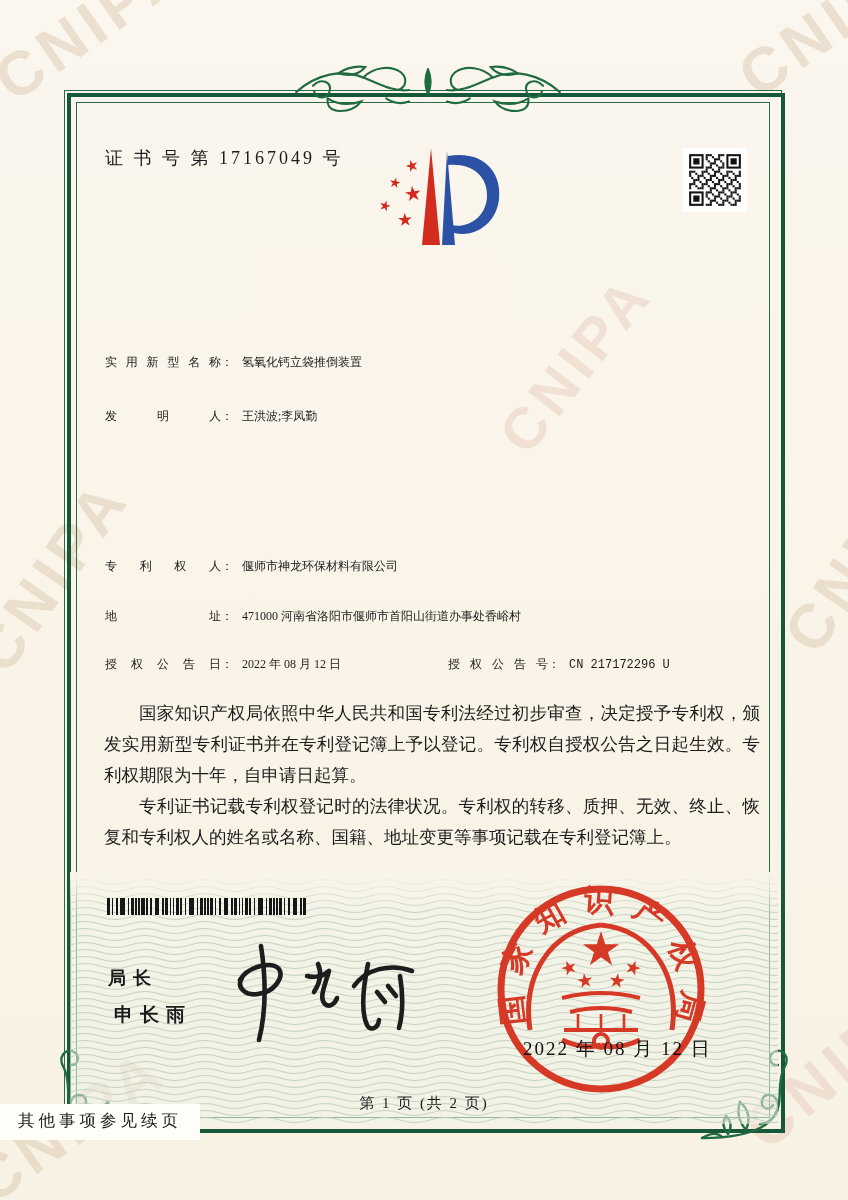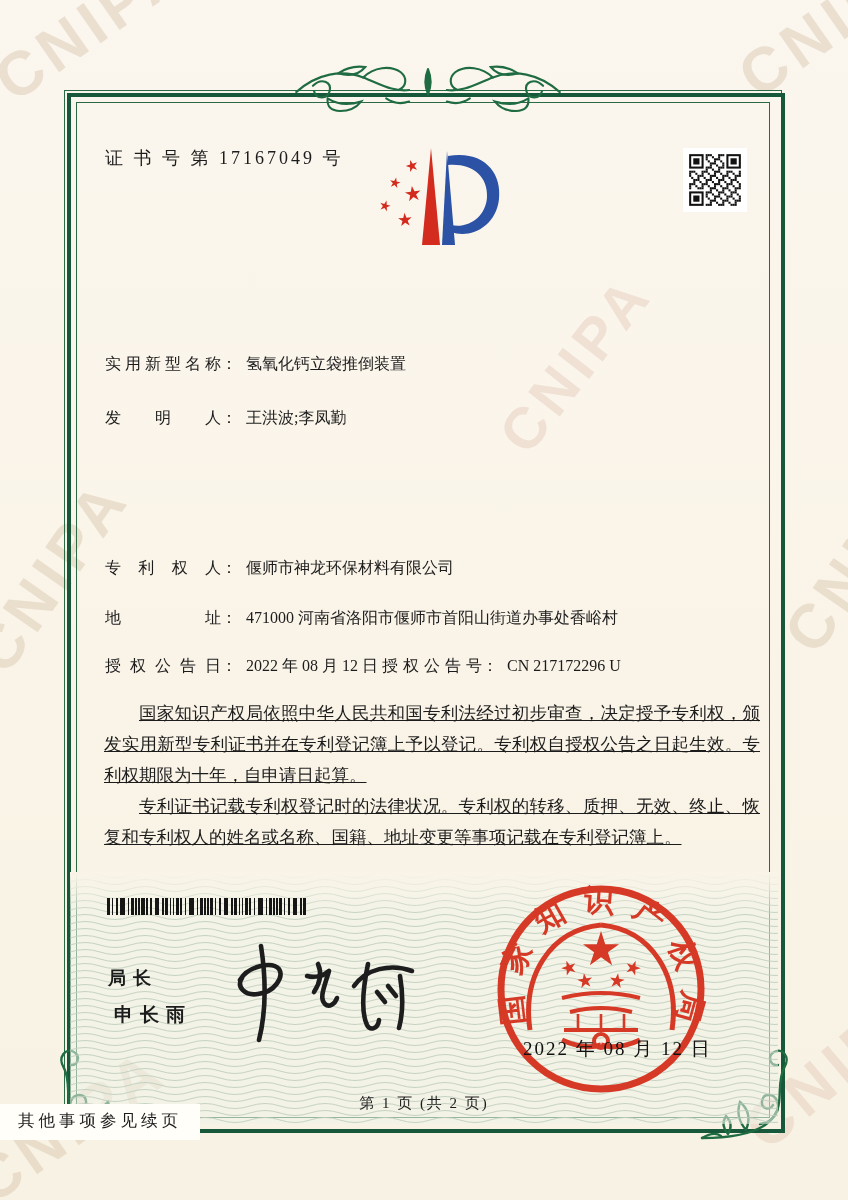--- a/index.html
+++ b/index.html
@@ -14,29 +14,29 @@
       pointer-events:none;white-space:nowrap;}
   
   .frame-hair{position:absolute;left:64px;top:90px;width:716px;height:1038px;border:1px solid #2a6b45;}
   .frame-main{position:absolute;left:67px;top:93px;width:710px;height:1032px;border:4px solid #17573a;}
   .frame-inner{position:absolute;left:76px;top:102px;width:692px;height:1014px;border:1px solid #2a6b45;}
   .cert-no{position:absolute;left:105px;top:146px;font-size:18px;letter-spacing:3px;}
   .qr{position:absolute;left:683px;top:148px;width:60px;height:60px;background:#fff;padding:2px;}
   .logo{position:absolute;left:344px;top:140px;width:168px;height:114px;}
   .title{position:absolute;left:0;top:250px;width:100%;text-align:center;
          font-size:43px;font-weight:bold;letter-spacing:12px;}
-  .field-row{position:absolute;left:105px;font-size:16px;width:660px;white-space:nowrap;}
+  .field-row{position:absolute;left:105px;font-size:12px;width:660px;white-space:nowrap;}
   .f-label{display:inline-block;width:116px;text-align:justify;text-align-last:justify;vertical-align:bottom;}
   .f-colon{display:inline-block;}
   .f-value{margin-left:9px;}
-  .f2{}
+  .f2{margin-left:104px;font-family:Liberation Mono, monospace;}
   .f2 .f-label{width:100px;}
   .body-text{position:absolute;left:104px;top:698px;width:656px;
              font-size:17.5px;line-height:31px;text-align:justify;}
-  .body-text p{margin:0;text-indent:2em;text-decoration:underline;}
+  .body-text p{margin:0;text-indent:2em;}
   .waves-wrap{position:absolute;left:70px;top:872px;width:708px;height:252px;}
   .wave-fade{position:absolute;left:70px;top:872px;width:708px;height:42px;
              background:linear-gradient(#faf4e8,rgba(250,244,232,0));}
   .barcode{position:absolute;left:107px;top:898px;height:17px;display:flex;align-items:stretch;}
   .barcode i{display:block;background:#161616;}
   .bureau-title{position:absolute;left:108px;top:966px;font-family:"Liberation Sans","DejaVu Sans",sans-serif;
                 font-size:18px;font-weight:600;letter-spacing:7px;}
   .bureau-name{position:absolute;left:108px;top:1002px;font-family:"Liberation Sans","DejaVu Sans",sans-serif;
                font-size:19px;font-weight:600;letter-spacing:7px;margin-left:6px;}
   .signature{position:absolute;left:214px;top:936px;width:230px;height:108px;}

